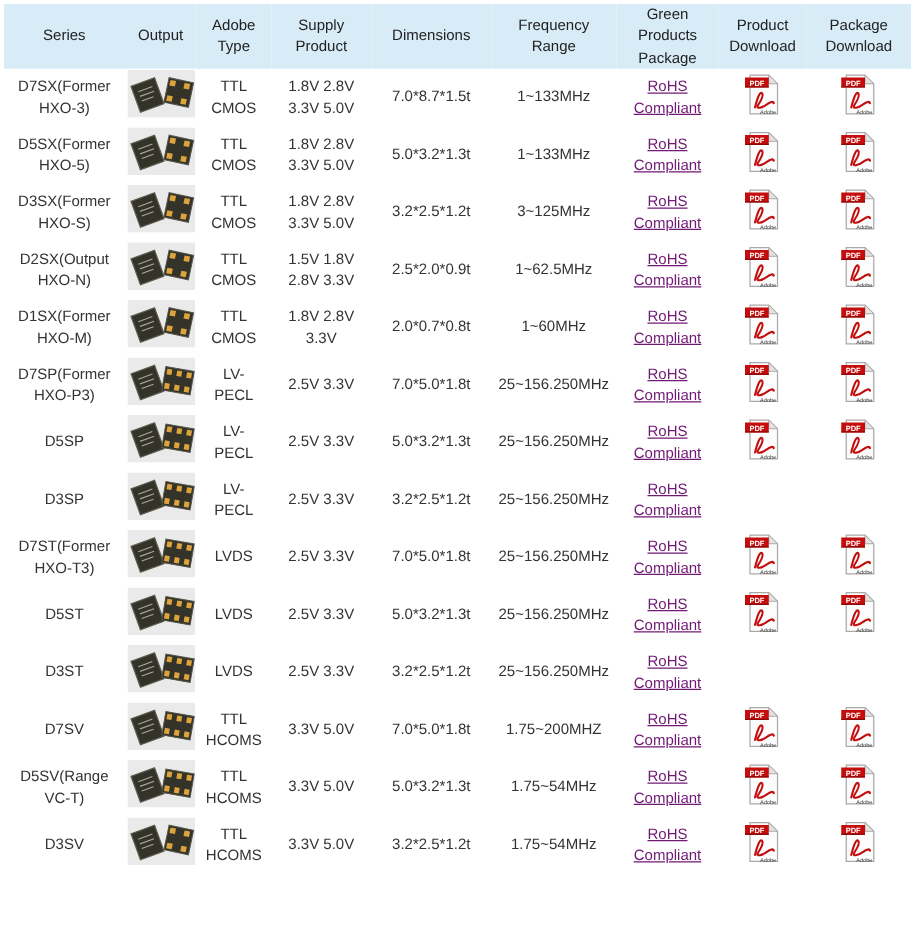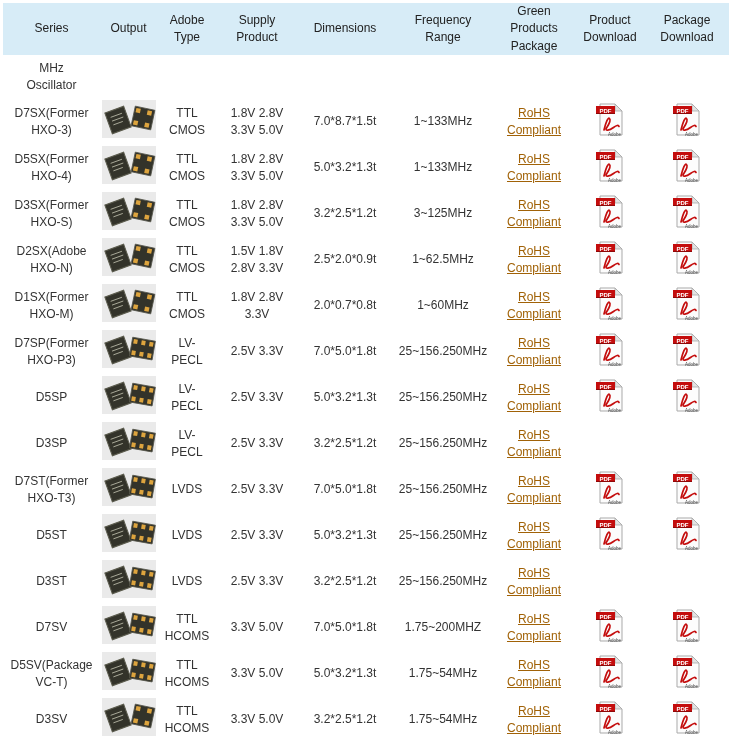--- a/index.html
+++ b/index.html
@@ -6,21 +6,21 @@
   body{
     width:729px;height:745px;overflow:hidden;
     font-family:"Liberation Sans",sans-serif;
     font-size:12px;color:#333;
   }
   table{border-collapse:collapse;table-layout:fixed;width:726px;margin:3px 0 0 3px;}
   th,td{text-align:center;vertical-align:middle;white-space:pre-line;padding:0 2px;line-height:1.45;overflow:hidden;}
   thead th{background:#d7ecf7;height:50px;font-weight:normal;color:#222;}
   tbody td{height:46px;}
   tr.group-row td{height:44px;}
-  a.rohs-link{color:#a16207;text-decoration:underline;cursor:pointer;}
+  a.rohs-link{color:#701a75;text-decoration:underline;cursor:pointer;}
   a.pdf-link{display:inline-block;text-decoration:none;line-height:0;cursor:pointer;}
   .photo-wrap{display:inline-block;line-height:0;}
 </style>
 </head>
 <body>
 
 <table>
   <colgroup>
     <col style="width:97px">
       <col style="width:57px">
@@ -46,25 +46,20 @@
         <th>Green
 Products
 Package</th>
         <th>Product
 Download</th>
         <th>Package
 Download</th>
       </tr>
   </thead>
   <tbody id="table-body">
-      <tr class="group-row">
-        <td>MHz
-Oscillator</td>
-        <td colspan="8"></td>
-      </tr>
       <tr>
         <td>D7SX(Former
 HXO-3)</td>
         <td><span class="photo-wrap"><svg width="54" height="38" viewBox="0 0 54 38">
               <rect width="54" height="38" fill="#eaeaea"></rect>
               <g transform="rotate(-20 16 20)">
                 <rect x="6" y="9" width="20" height="22" fill="#33332a" stroke="#5c5c4e" stroke-width="1"></rect>
                 <line x1="10" y1="15" x2="22" y2="15" stroke="#aaaa99" stroke-width="0.9"></line>
                 <line x1="10" y1="19" x2="22" y2="19" stroke="#aaaa99" stroke-width="0.9"></line>
                 <line x1="10" y1="23" x2="20" y2="23" stroke="#aaaa99" stroke-width="0.9"></line>
@@ -99,21 +94,21 @@
               <path d="M20 3 l7 7 h-7 z" fill="#e3e3e3" stroke="#a9a9a9" stroke-width="0.8"></path>
               <rect x="1" y="5" width="19" height="8" fill="#c40d0d"></rect>
               <rect x="1" y="12" width="19" height="1" fill="#8d0808"></rect>
               <text x="10.5" y="11.5" font-size="6" font-weight="bold" fill="#ffffff" text-anchor="middle" font-family="Liberation Sans, sans-serif">PDF</text>
               <path d="M9 29 C11 21 13 16 14.5 17.5 C16 19 13.5 24 11.5 27 C9.5 30.5 14.5 29.5 18.5 26.5 C21.5 24.3 23.5 23.8 24 25.5" fill="none" stroke="#c40d0d" stroke-width="1.7" stroke-linecap="round"></path>
               <text x="26" y="34.5" font-size="4.5" fill="#444" text-anchor="end" font-family="Liberation Sans, sans-serif">Adobe</text>
             </svg></a></td>
       </tr>
       <tr>
         <td>D5SX(Former
-HXO-4)</td>
+HXO-5)</td>
         <td><span class="photo-wrap"><svg width="54" height="38" viewBox="0 0 54 38">
               <rect width="54" height="38" fill="#eaeaea"></rect>
               <g transform="rotate(-20 16 20)">
                 <rect x="6" y="9" width="20" height="22" fill="#33332a" stroke="#5c5c4e" stroke-width="1"></rect>
                 <line x1="10" y1="15" x2="22" y2="15" stroke="#aaaa99" stroke-width="0.9"></line>
                 <line x1="10" y1="19" x2="22" y2="19" stroke="#aaaa99" stroke-width="0.9"></line>
                 <line x1="10" y1="23" x2="20" y2="23" stroke="#aaaa99" stroke-width="0.9"></line>
               </g>
               <g transform="rotate(12 41 18)">
                 <rect x="31" y="8" width="20" height="20" fill="#33332a" stroke="#55554a" stroke-width="0.8"></rect>
@@ -190,21 +185,21 @@
               <path d="M5 3 h15 l7 7 v24 h-22 z" fill="#fcfcfc" stroke="#a9a9a9" stroke-width="1"></path>
               <path d="M20 3 l7 7 h-7 z" fill="#e3e3e3" stroke="#a9a9a9" stroke-width="0.8"></path>
               <rect x="1" y="5" width="19" height="8" fill="#c40d0d"></rect>
               <rect x="1" y="12" width="19" height="1" fill="#8d0808"></rect>
               <text x="10.5" y="11.5" font-size="6" font-weight="bold" fill="#ffffff" text-anchor="middle" font-family="Liberation Sans, sans-serif">PDF</text>
               <path d="M9 29 C11 21 13 16 14.5 17.5 C16 19 13.5 24 11.5 27 C9.5 30.5 14.5 29.5 18.5 26.5 C21.5 24.3 23.5 23.8 24 25.5" fill="none" stroke="#c40d0d" stroke-width="1.7" stroke-linecap="round"></path>
               <text x="26" y="34.5" font-size="4.5" fill="#444" text-anchor="end" font-family="Liberation Sans, sans-serif">Adobe</text>
             </svg></a></td>
       </tr>
       <tr>
-        <td>D2SX(Adobe
+        <td>D2SX(Output
 HXO-N)</td>
         <td><span class="photo-wrap"><svg width="54" height="38" viewBox="0 0 54 38">
               <rect width="54" height="38" fill="#eaeaea"></rect>
               <g transform="rotate(-20 16 20)">
                 <rect x="6" y="9" width="20" height="22" fill="#33332a" stroke="#5c5c4e" stroke-width="1"></rect>
                 <line x1="10" y1="15" x2="22" y2="15" stroke="#aaaa99" stroke-width="0.9"></line>
                 <line x1="10" y1="19" x2="22" y2="19" stroke="#aaaa99" stroke-width="0.9"></line>
                 <line x1="10" y1="23" x2="20" y2="23" stroke="#aaaa99" stroke-width="0.9"></line>
               </g>
               <g transform="rotate(12 41 18)">
@@ -571,21 +566,21 @@
               <path d="M5 3 h15 l7 7 v24 h-22 z" fill="#fcfcfc" stroke="#a9a9a9" stroke-width="1"></path>
               <path d="M20 3 l7 7 h-7 z" fill="#e3e3e3" stroke="#a9a9a9" stroke-width="0.8"></path>
               <rect x="1" y="5" width="19" height="8" fill="#c40d0d"></rect>
               <rect x="1" y="12" width="19" height="1" fill="#8d0808"></rect>
               <text x="10.5" y="11.5" font-size="6" font-weight="bold" fill="#ffffff" text-anchor="middle" font-family="Liberation Sans, sans-serif">PDF</text>
               <path d="M9 29 C11 21 13 16 14.5 17.5 C16 19 13.5 24 11.5 27 C9.5 30.5 14.5 29.5 18.5 26.5 C21.5 24.3 23.5 23.8 24 25.5" fill="none" stroke="#c40d0d" stroke-width="1.7" stroke-linecap="round"></path>
               <text x="26" y="34.5" font-size="4.5" fill="#444" text-anchor="end" font-family="Liberation Sans, sans-serif">Adobe</text>
             </svg></a></td>
       </tr>
       <tr>
-        <td>D5SV(Package
+        <td>D5SV(Range
 VC-T)</td>
         <td><span class="photo-wrap"><svg width="54" height="38" viewBox="0 0 54 38">
               <rect width="54" height="38" fill="#eaeaea"></rect>
               <g transform="rotate(-20 16 20)">
                 <rect x="6" y="9" width="20" height="22" fill="#33332a" stroke="#5c5c4e" stroke-width="1"></rect>
                 <line x1="10" y1="15" x2="22" y2="15" stroke="#aaaa99" stroke-width="0.9"></line>
                 <line x1="10" y1="19" x2="22" y2="19" stroke="#aaaa99" stroke-width="0.9"></line>
                 <line x1="10" y1="23" x2="20" y2="23" stroke="#aaaa99" stroke-width="0.9"></line>
               </g>
               <g transform="rotate(10 40 18)">

